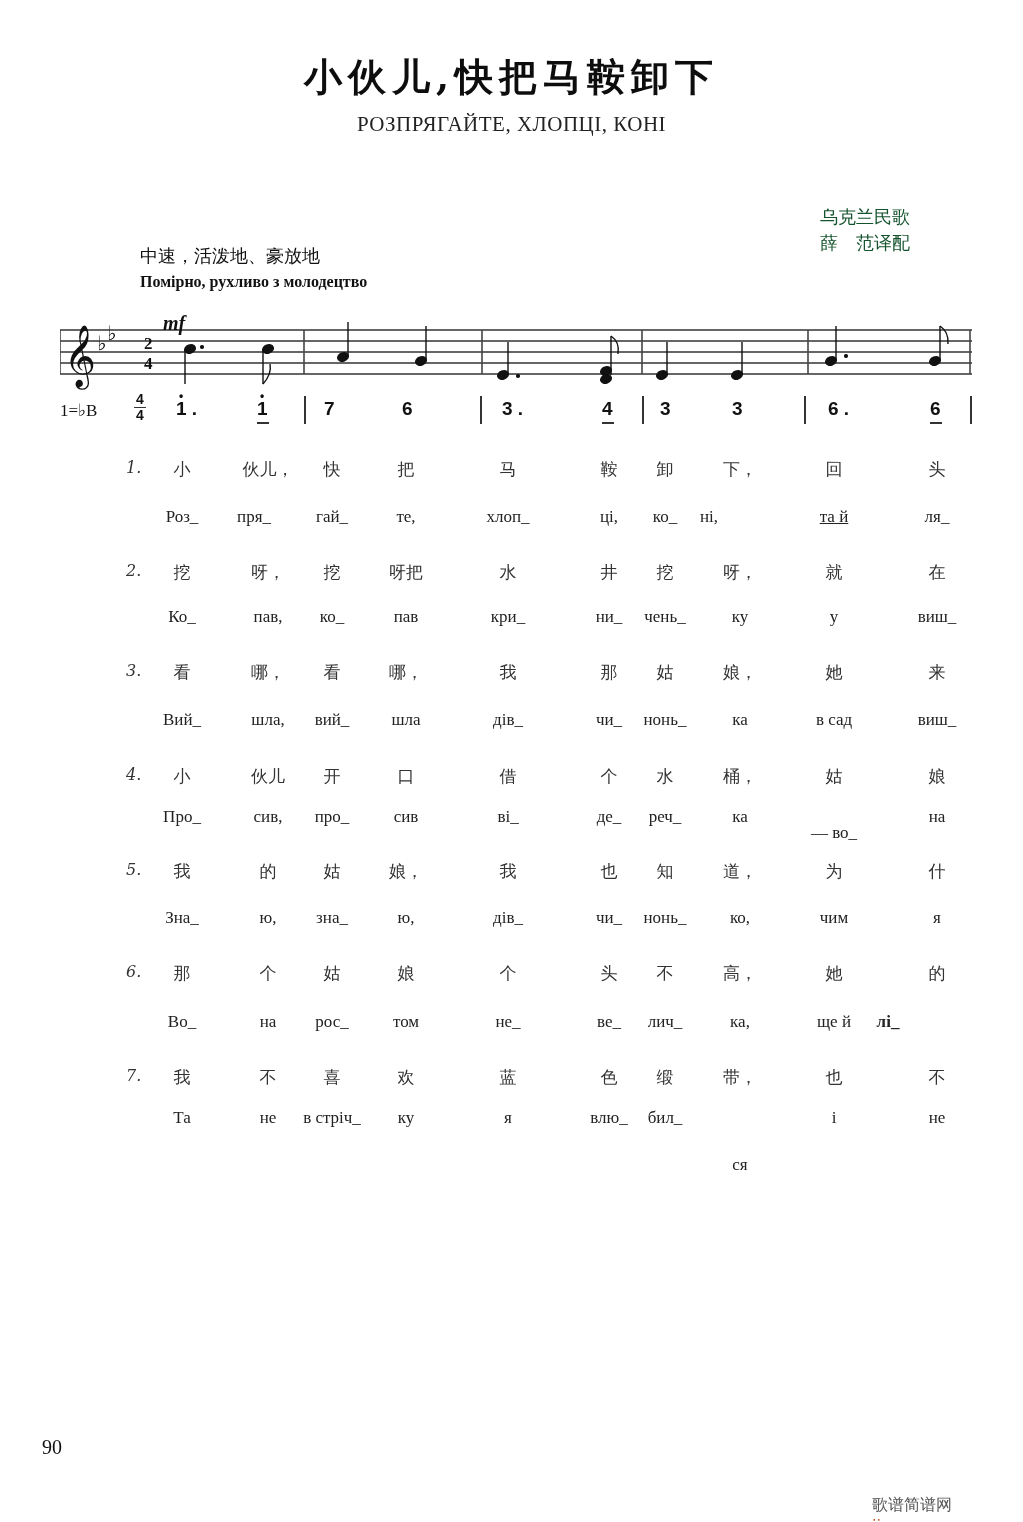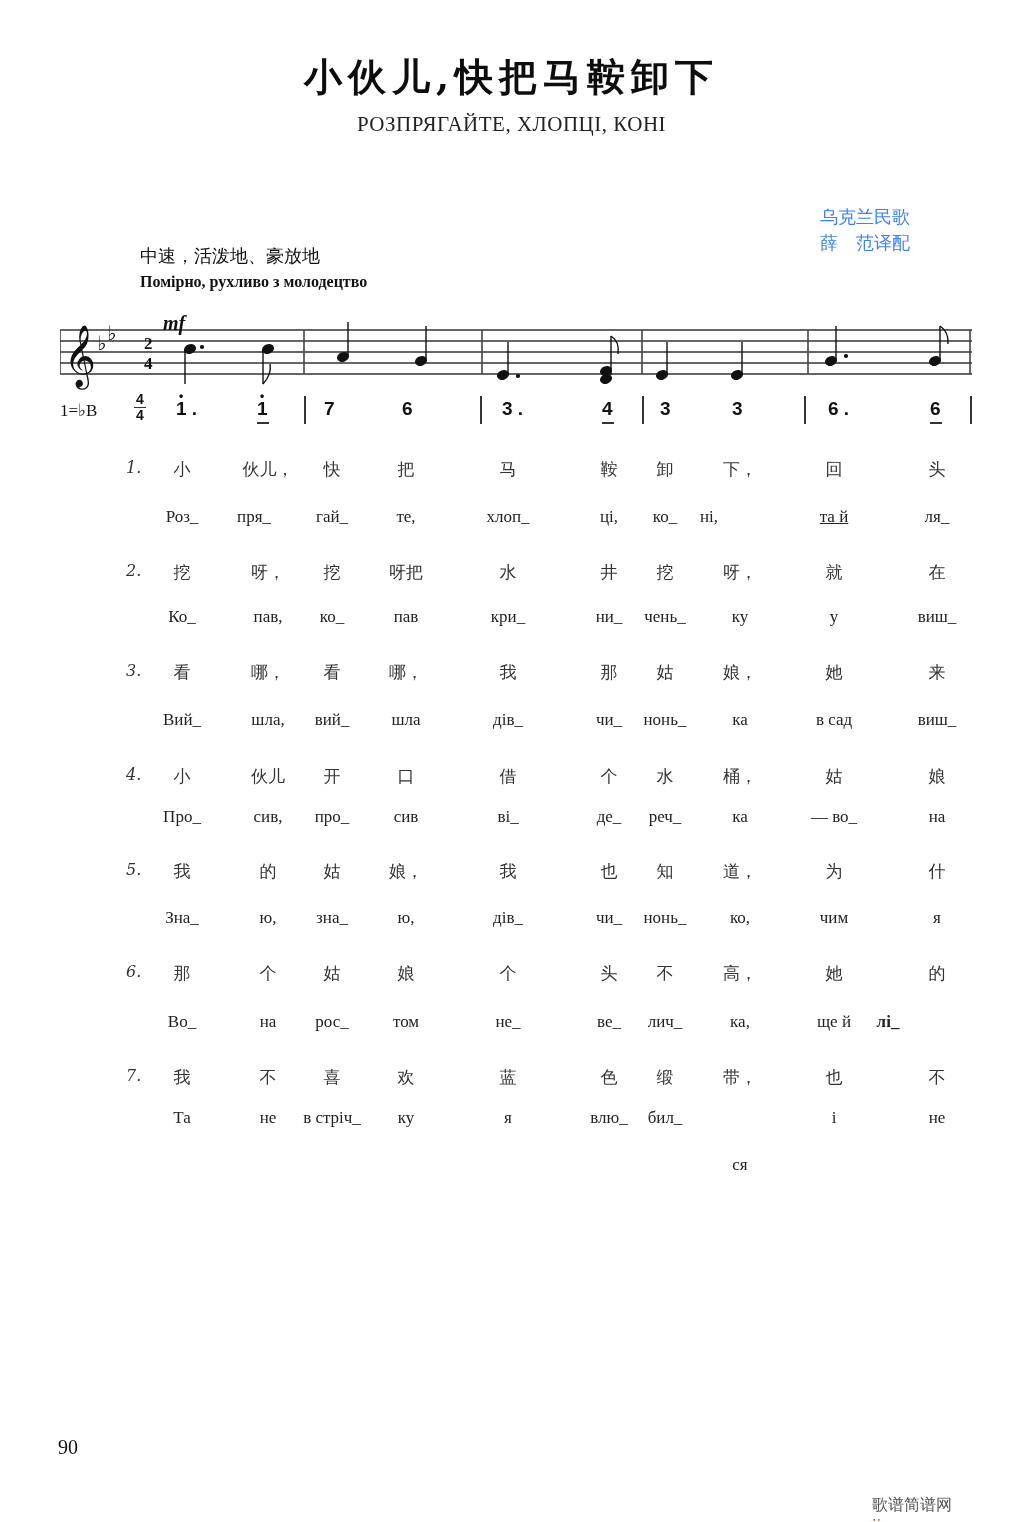--- a/index.html
+++ b/index.html
@@ -3,35 +3,35 @@
 <meta charset="utf-8">
 <style>
   html, body { margin: 0; padding: 0; background: #ffffff; }
   body { width: 1023px; height: 1522px; position: relative; overflow: hidden;
          font-family: "DejaVu Serif", "Liberation Serif", serif; color: #111; }
   .abs { position: absolute; }
   .title-cn { left: 0; width: 1023px; top: 52px; text-align: center;
               font-size: 38px; font-weight: bold; letter-spacing: 6px; color: #0d0d0d; }
   .title-ua { left: 0; width: 1023px; top: 112px; text-align: center;
               font-family: "Liberation Serif", serif; font-size: 21px; letter-spacing: 0.5px; color: #222; }
-  .credits { left: 820px; top: 204px; font-size: 18px; line-height: 26px; color: #3b82f6; }
+  .credits { left: 820px; top: 204px; font-size: 18px; line-height: 26px; color: #14532d; }
   .tempo-cn { left: 140px; top: 244px; font-size: 18px; color: #111; }
   .tempo-ua { left: 140px; top: 273px; font-family: "Liberation Serif", serif; font-weight: bold; font-size: 16px; color: #111; }
   .staff { left: 60px; top: 300px; width: 915px; height: 90px; }
   .jianpu { left: 52px; top: 392px; width: 925px; height: 40px; font-family: "Liberation Sans", sans-serif; }
   .jp-note { position: absolute; top: 6px; font-size: 19px; font-weight: bold; color: #111; }
   .jp-key { position: absolute; left: 8px; top: 8px; font-size: 17px; font-family: "Liberation Serif", serif; }
   .jp-ts { position: absolute; left: 82px; top: 0px; font-size: 14px; font-weight: bold; line-height: 15px; text-align: center; }
   .jp-bar { position: absolute; top: 4px; width: 2px; height: 28px; background: #333; }
   .lyric-row { position: absolute; left: 0; width: 1023px; height: 28px; }
   .cell { position: absolute; top: 0; font-size: 17px; white-space: nowrap; transform: translateX(-50%); }
   .verse-no { position: absolute; top: 0; left: 126px; font-size: 16px; font-style: italic; color: #333; }
   .ua { font-family: "Liberation Serif", serif; font-size: 17px; color: #222; }
   .cn { font-family: "DejaVu Sans", sans-serif; font-size: 17px; color: #333; }
-  .page-no { left: 42px; top: 1436px; font-family: "Liberation Serif", serif; font-size: 20px; color: #111; margin-left: 16px; }
+  .page-no { left: 42px; top: 1436px; font-family: "Liberation Serif", serif; font-size: 20px; color: #111; }
   .watermark { left: 872px; top: 1495px; font-size: 16px; color: #555; font-family: "DejaVu Sans", sans-serif; }
   .watermark .wm-url { color: #c8541e; }
 </style>
 </head>
 <body>
 
 <div class="abs title-cn">小伙儿,快把马鞍卸下</div>
 <div class="abs title-ua">РОЗПРЯГАЙТЕ, ХЛОПЦІ, КОНІ</div>
 
 <div class="abs credits">
@@ -210,21 +210,21 @@
     </div>
     <div class="lyric-row" style="top: 807px;">
       <span class="cell ua" style="left: 182px;">Про_</span>
       <span class="cell ua" style="left: 268px;">сив,</span>
       <span class="cell ua" style="left: 332px;">про_</span>
       <span class="cell ua" style="left: 406px;">сив</span>
       <span class="cell ua" style="left: 508px;">ві_</span>
       <span class="cell ua" style="left: 609px;">де_</span>
       <span class="cell ua" style="left: 665px;">реч_</span>
       <span class="cell ua" style="left: 740px;">ка</span>
-      <span class="cell ua" style="left: 834px;">— во_</span>
+      <span class="cell ua" style="left: 834px; margin-top: 16px;">— во_</span>
       <span class="cell ua" style="left: 937px;">на</span>
     </div>
     <div class="lyric-row" style="top: 860px;">
       <span class="verse-no">5.</span>
       <span class="cell cn" style="left: 182px;">我</span>
       <span class="cell cn" style="left: 268px;">的</span>
       <span class="cell cn" style="left: 332px;">姑</span>
       <span class="cell cn" style="left: 406px;">娘，</span>
       <span class="cell cn" style="left: 508px;">我</span>
       <span class="cell cn" style="left: 609px;">也</span>

